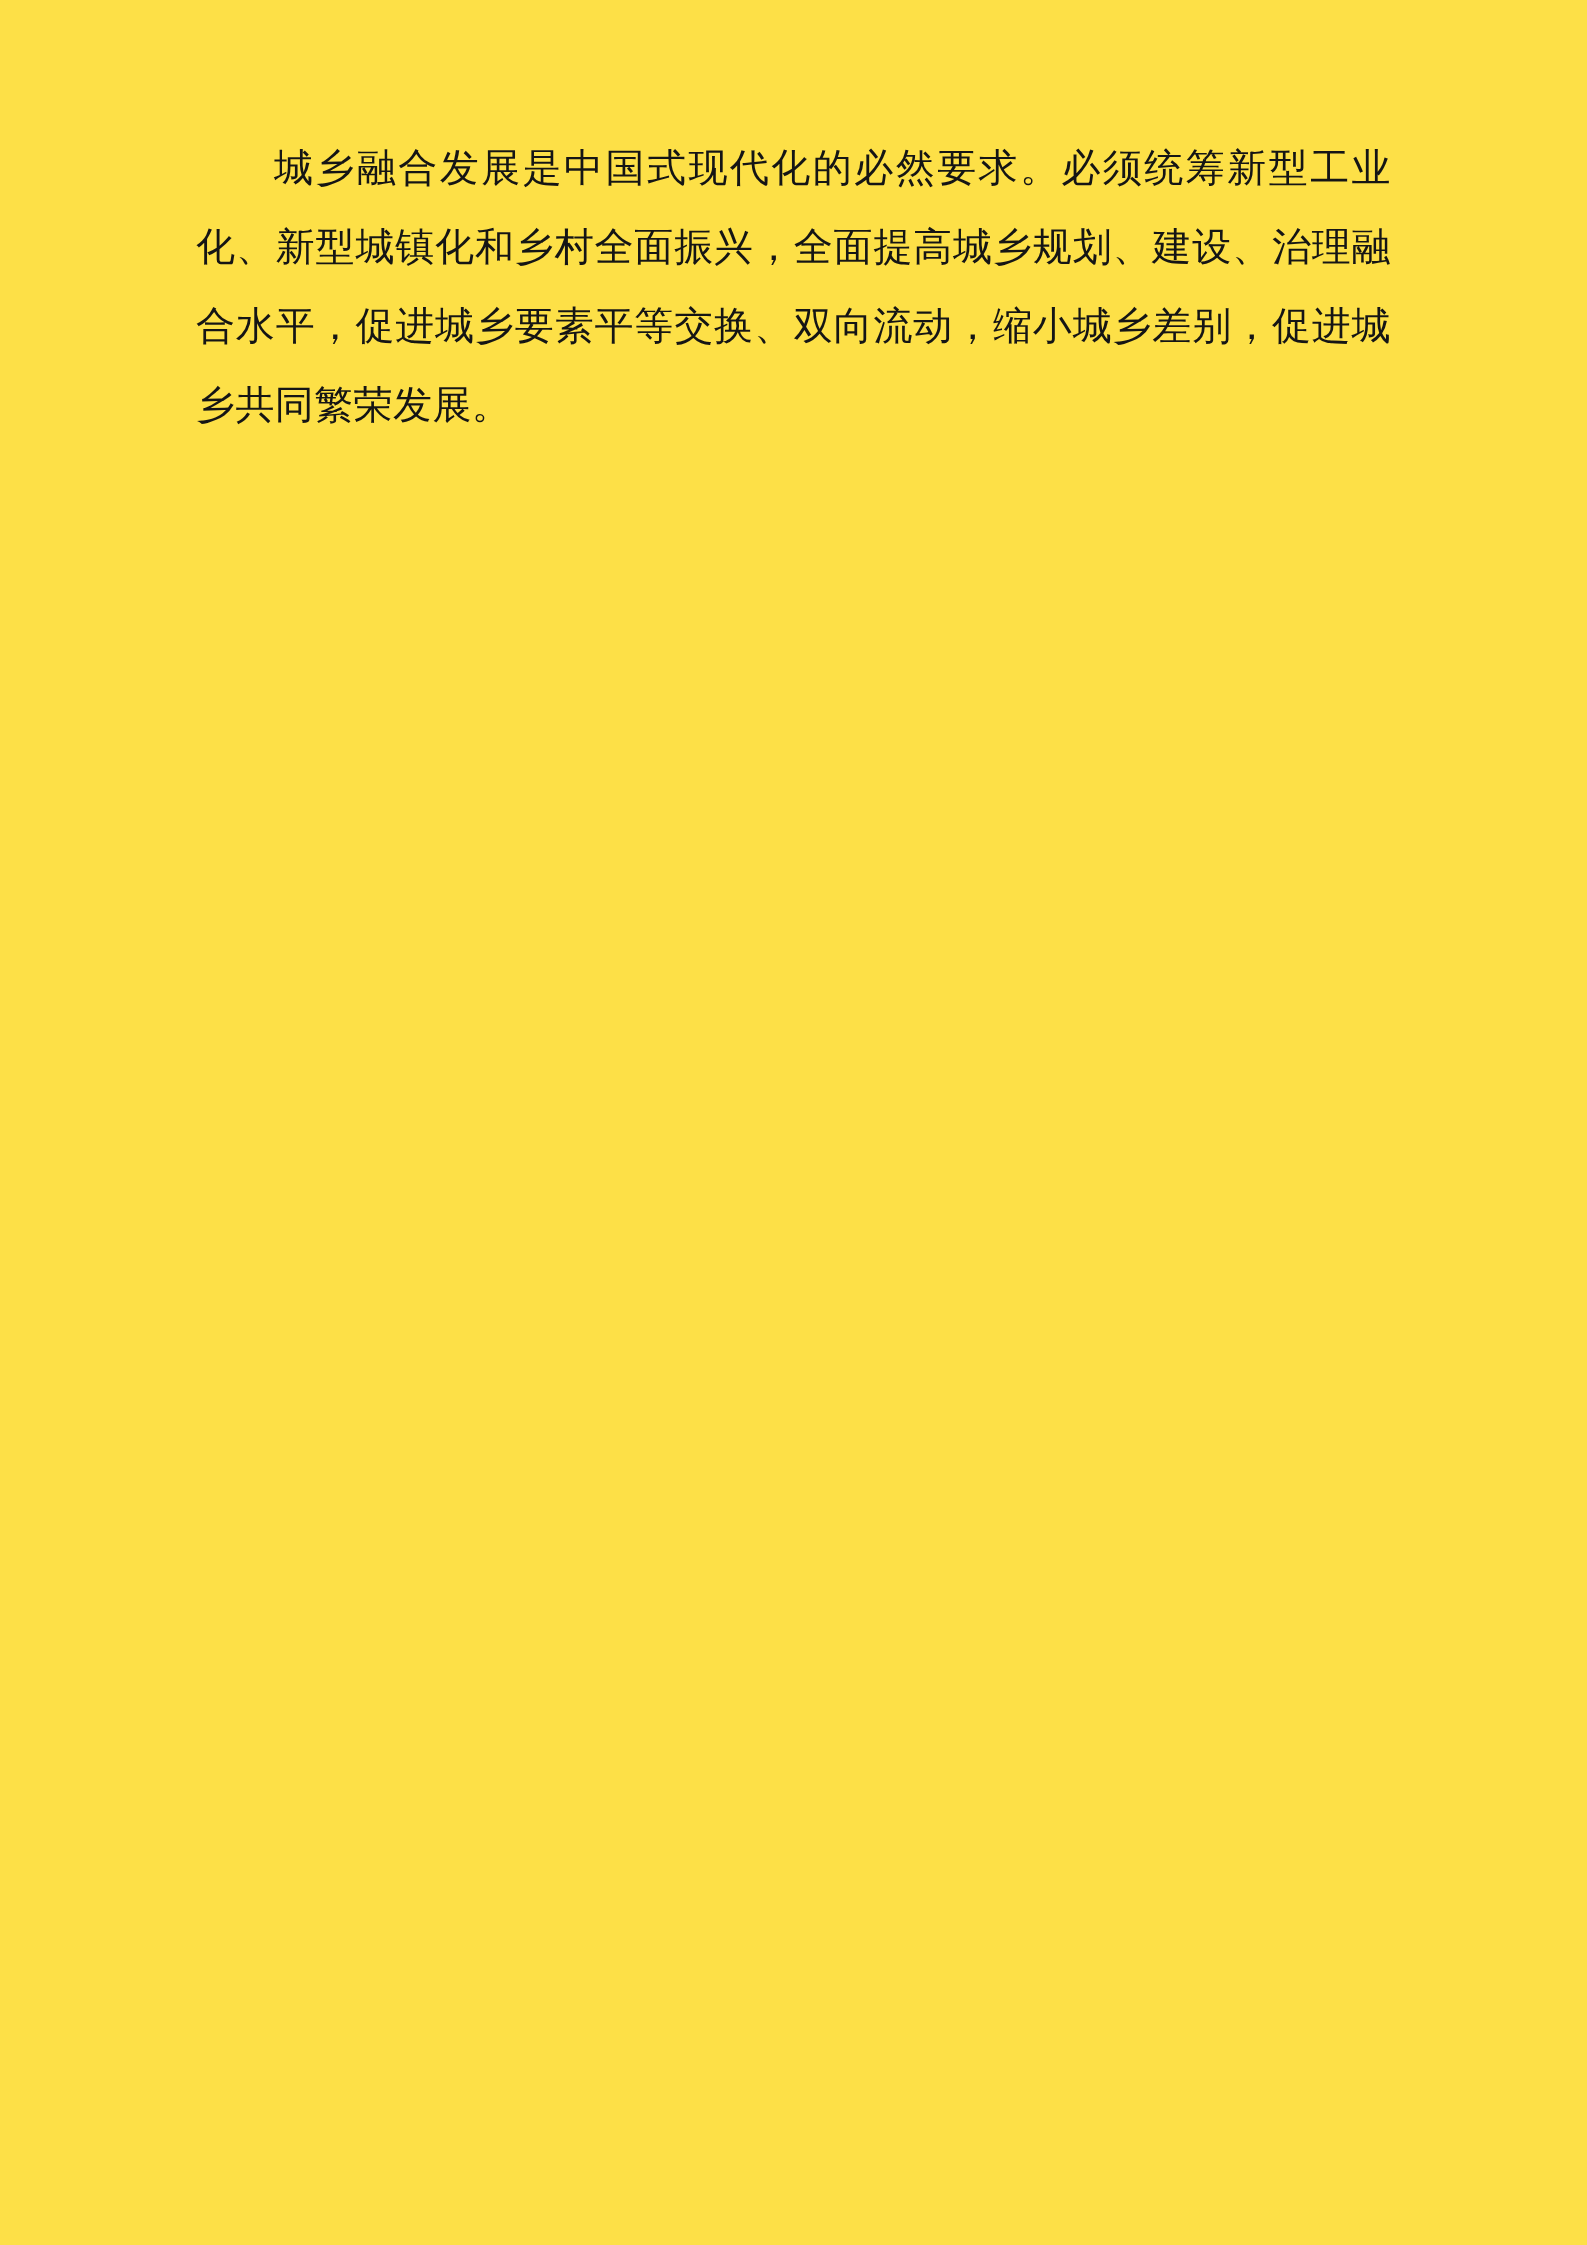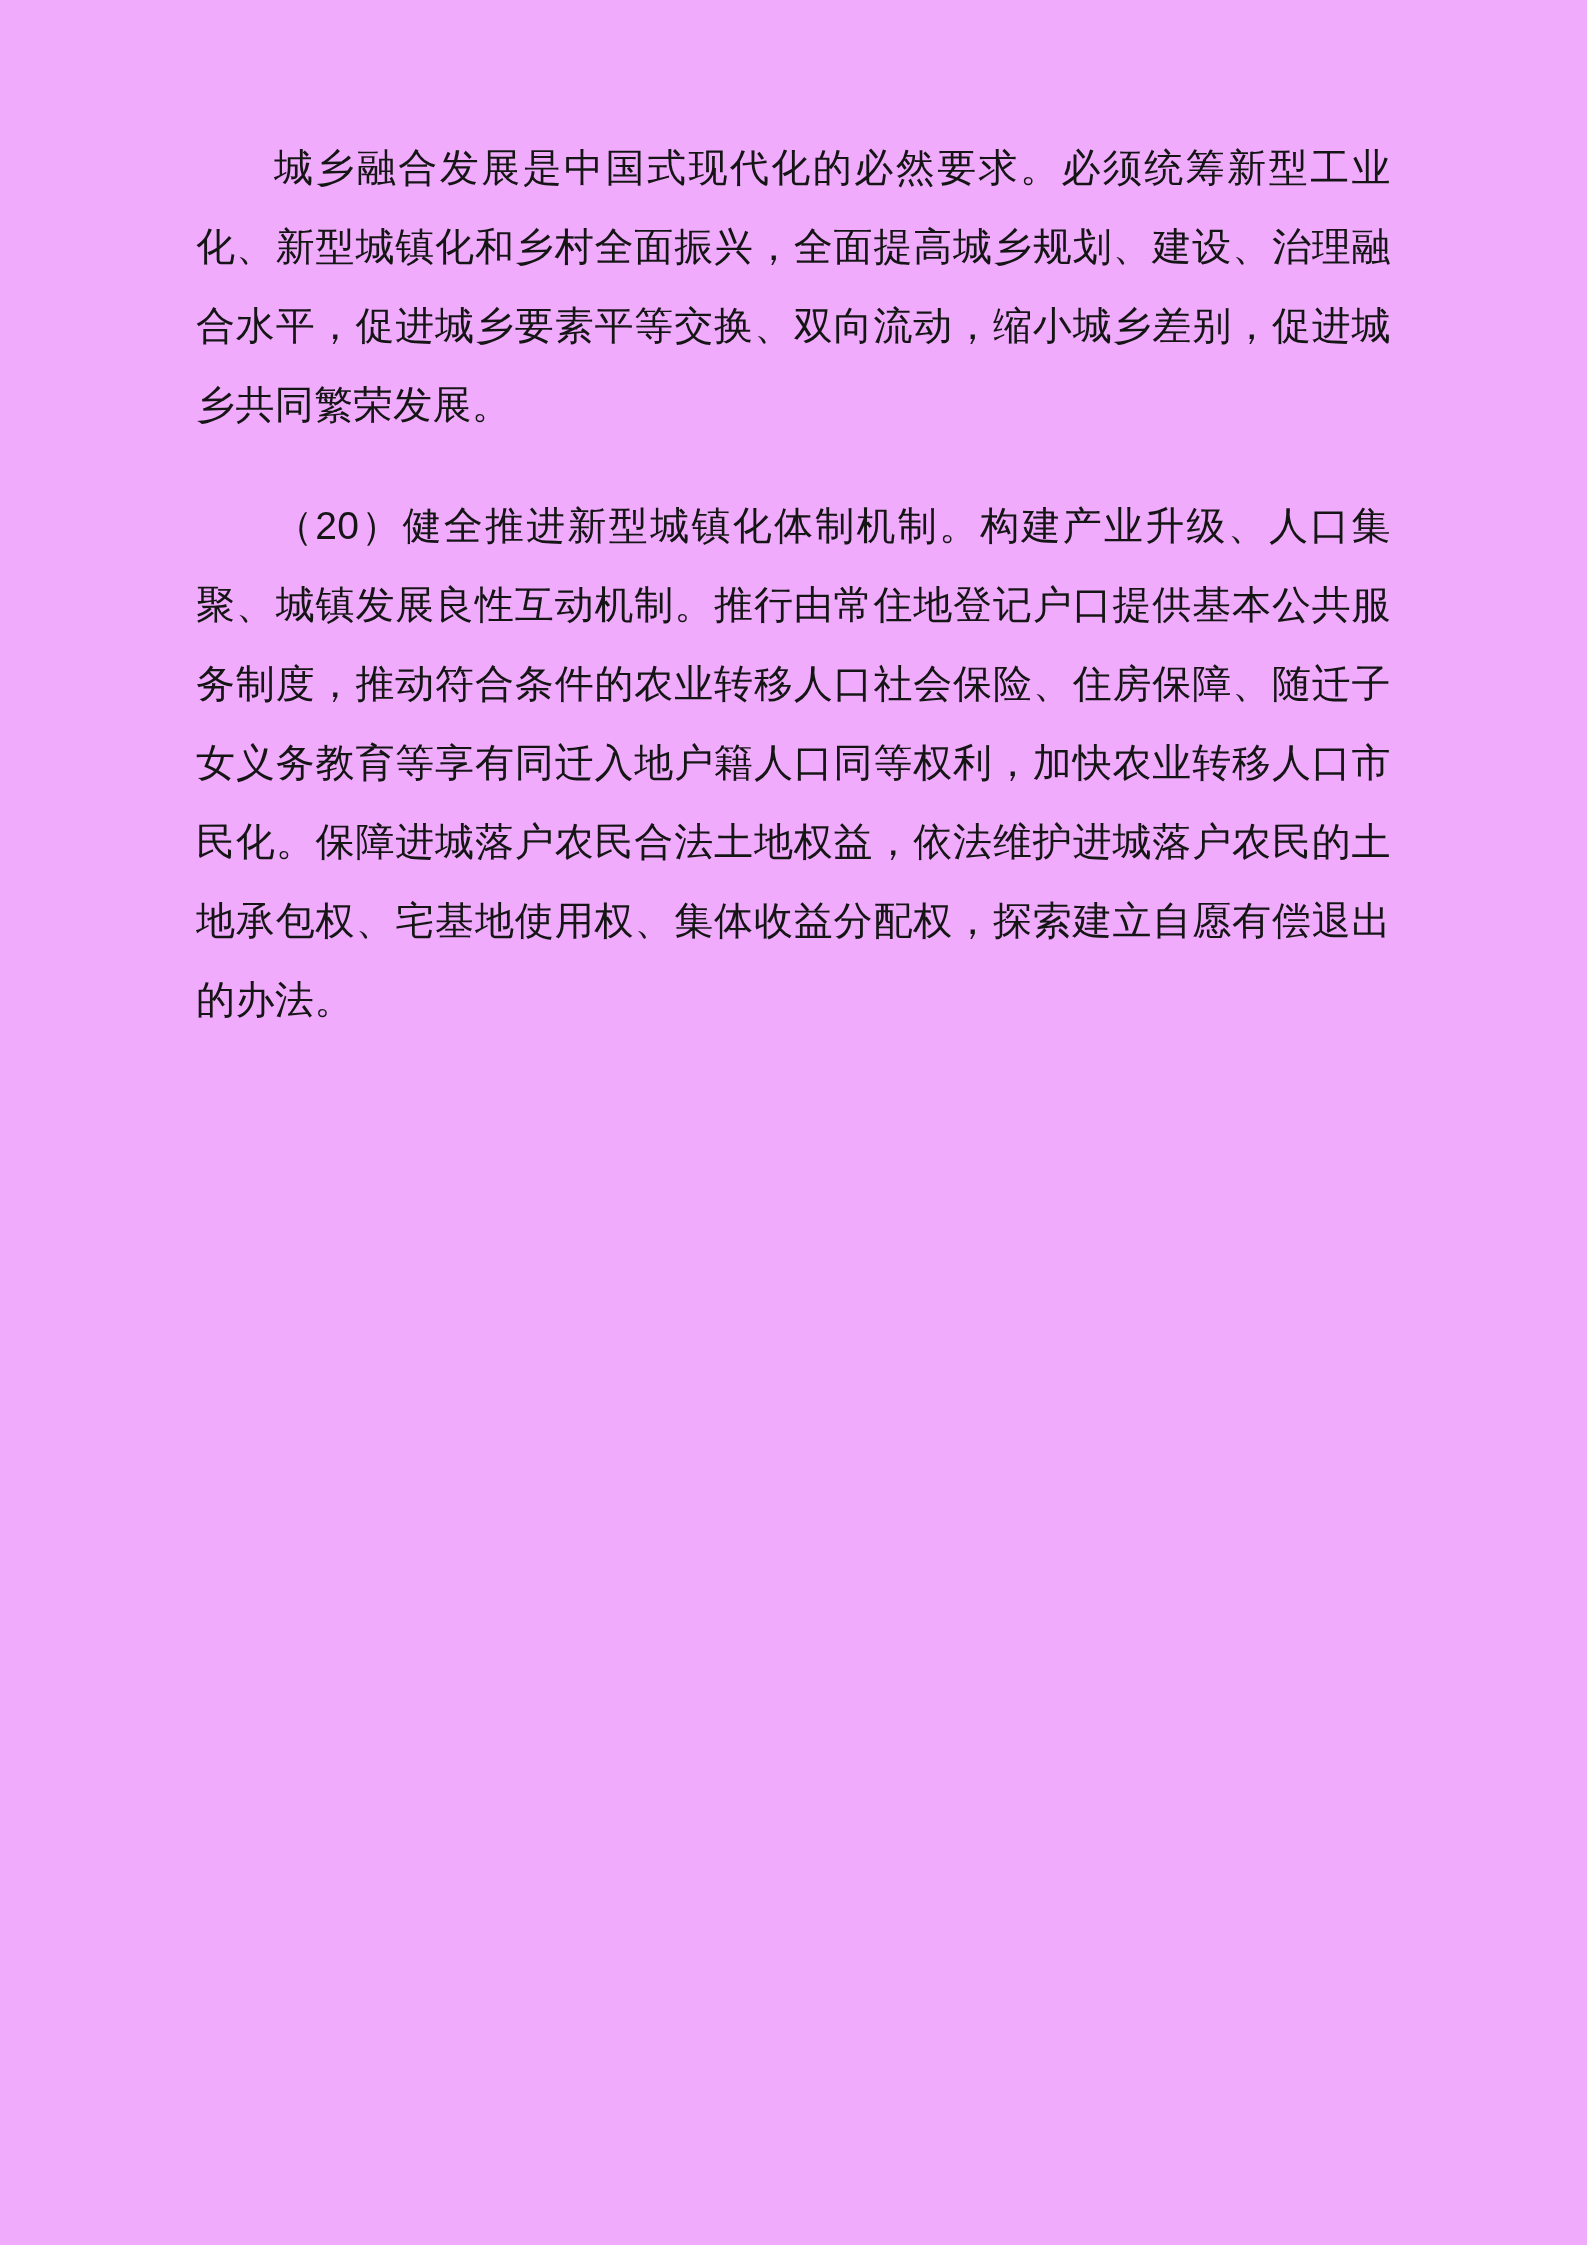--- a/index.html
+++ b/index.html
@@ -14,21 +14,21 @@
     color: #1a1a1a;
     position: relative;
     overflow: hidden;
   }
   .page {
     position: absolute;
     top: 0;
     left: 0;
     width: 1587px;
     height: 2245px;
-    background: #f0abfc;
+    background: #fde047;
     box-sizing: border-box;
     padding: 128px 196px 0 196px;
   }
   .body-text {
     font-size: 39px;
     line-height: 79px;
     letter-spacing: 0.4px;
     text-align: justify;
     text-justify: inter-ideograph;
     margin: 0 0 42px 0;
@@ -50,18 +50,17 @@
     letter-spacing: 2px;
   }
 </style>
 </head>
 <body>
 
 <div class="page">
 
   <p class="body-text">城乡融合发展是中国式现代化的必然要求。必须统筹新型工业化、新型城镇化和乡村全面振兴，全面提高城乡规划、建设、治理融合水平，促进城乡要素平等交换、双向流动，缩小城乡差别，促进城乡共同繁荣发展。</p>
 
-  <p class="body-text">（20）健全推进新型城镇化体制机制。构建产业升级、人口集聚、城镇发展良性互动机制。推行由常住地登记户口提供基本公共服务制度，推动符合条件的农业转移人口社会保险、住房保障、随迁子女义务教育等享有同迁入地户籍人口同等权利，加快农业转移人口市民化。保障进城落户农民合法土地权益，依法维护进城落户农民的土地承包权、宅基地使用权、集体收益分配权，探索建立自愿有偿退出的办法。</p>
 
 
 
 
 </div>
 
 </body></html>

